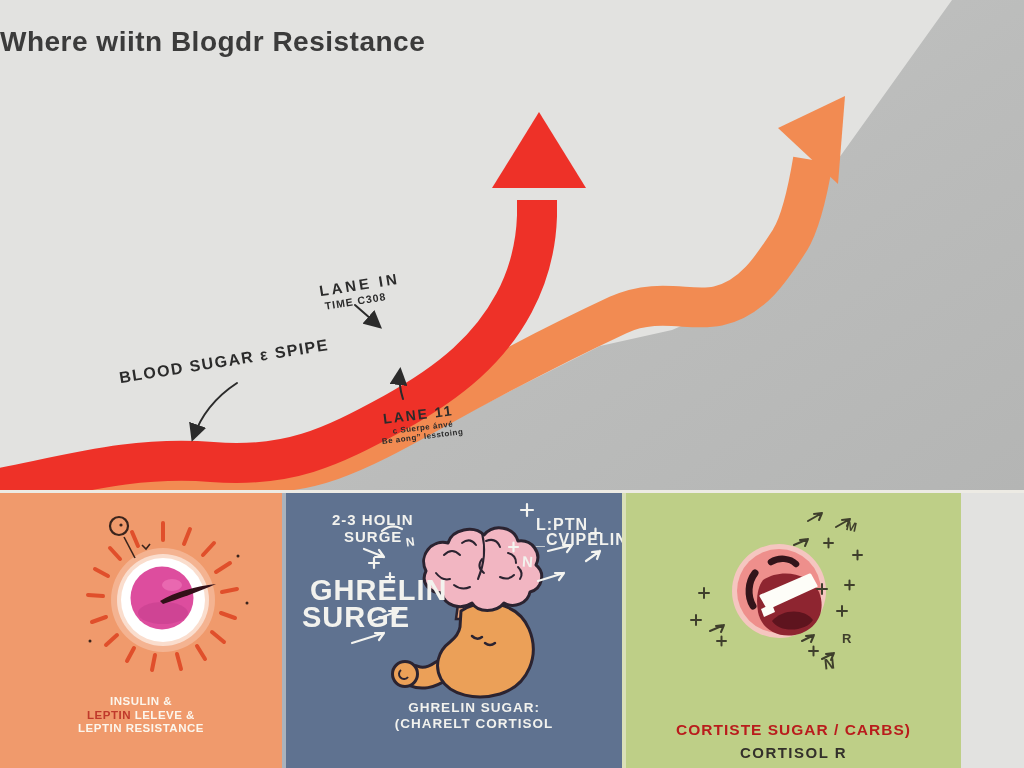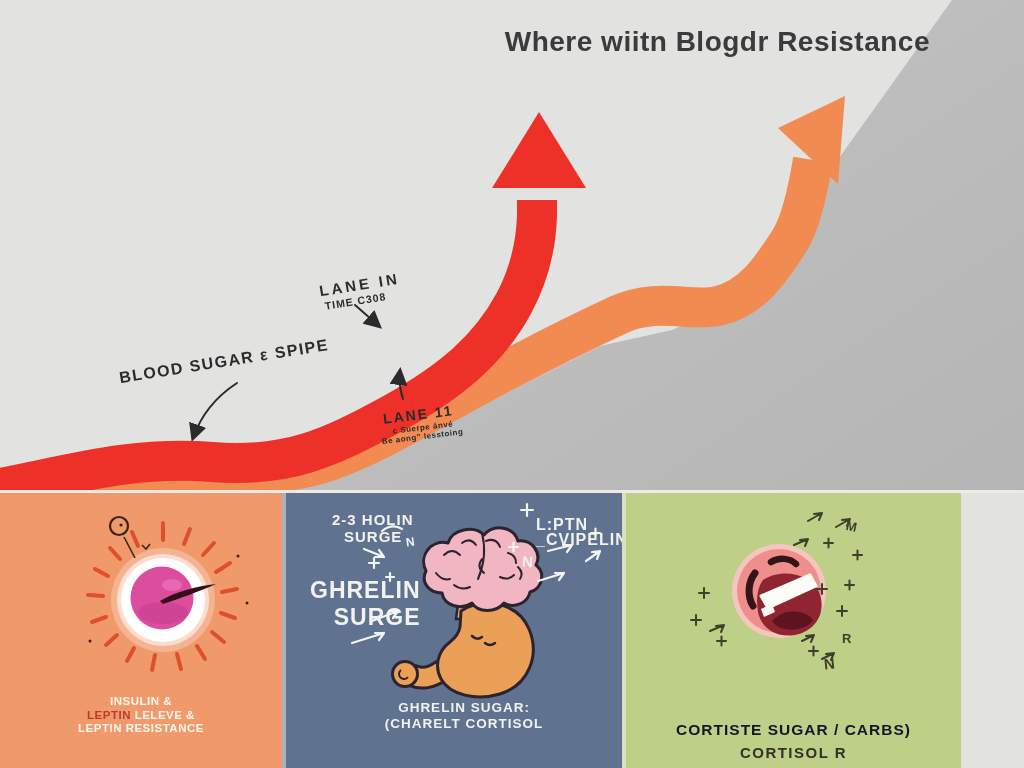--- a/index.html
+++ b/index.html
@@ -4,21 +4,21 @@
 <style>
   html,body{margin:0;padding:0;background:#888;}
   #stage{
     position:relative;width:1024px;height:768px;overflow:hidden;
     font-family:"Liberation Sans","DejaVu Sans",sans-serif;
     background:var(--bg-light,#E2E2E0);
   }
   
   #trend-svg{position:absolute;left:0;top:0;}
   .page-title{
-    position:absolute;left:0;top:26px;width:930px;text-align:right;
+    position:absolute;left:0;top:26px;width:930px;text-align:left;
     font-size:28px;font-weight:800;letter-spacing:.5px;color:#3B3B3B;z-index:6;
   }
   .anno{position:absolute;z-index:5;color:var(--ink,#2B2B2B);font-weight:800;}
   .anno-blood{left:118px;top:352px;width:220px;transform:rotate(-9deg);
     font-size:16px;letter-spacing:1.5px;}
   .anno-lanein{left:320px;top:276px;transform:rotate(-9deg);}
   .anno-lanein .l1{font-size:15px;letter-spacing:3px;}
   .anno-lanein .l2{font-size:10.5px;letter-spacing:1px;margin-top:1px;margin-left:3px;}
   .anno-lane11{left:384px;top:406px;transform:rotate(-7deg);}
   .anno-lane11 .l1{font-size:14px;letter-spacing:2px;}
@@ -30,28 +30,28 @@
   .panel{position:relative;height:100%;box-sizing:border-box;overflow:hidden;}
   .panel svg{position:absolute;left:0;top:0;}
   .panel1{width:282px;background:var(--panel1-bg,#F09A6C);}
   .panel2{width:340px;background:var(--panel2-bg,#5F7290);
     border-left:4px solid rgba(245,242,232,.5);}
   .panel3{width:339px;background:var(--panel3-bg,#BECF87);
     border-left:4px solid rgba(245,242,232,.5);}
   .caption{position:absolute;left:0;width:100%;text-align:center;font-weight:800;z-index:4;}
   .p1-caption{top:202px;font-size:11.5px;line-height:13.5px;letter-spacing:.5px;color:#FCF6EC;}
   .p1-caption .red-word{color:#C0392B;}
-  .p2-caption{top:207px;font-size:13.5px;line-height:16px;letter-spacing:1px;color:#F2F2EE;padding-left:30px;width:calc(100% - 40px);}
+  .p2-caption{top:207px;font-size:13.5px;line-height:16px;letter-spacing:1px;color:#F2F2EE;padding-left:40px;width:calc(100% - 40px);}
   .p3-caption-1{top:210px;font-size:15px;letter-spacing:1.5px;color:#33302B;margin-top:41px;}
-  .p3-caption-2{top:228px;font-size:15.5px;letter-spacing:1px;color:#0f172a;}
+  .p3-caption-2{top:228px;font-size:15.5px;letter-spacing:1px;color:#b91c1c;}
   .p2-label{position:absolute;color:#F2F2EE;font-weight:800;z-index:4;}
   .p2-hormone{left:46px;top:18px;font-size:15px;line-height:17px;letter-spacing:1px;}
   .p2-hormone .l2{margin-left:12px;}
   .p2-leptin{left:250px;top:24px;font-size:16px;line-height:15px;letter-spacing:1px;}
-  .p2-main{left:24px;top:84px;font-size:23px;line-height:27px;letter-spacing:1px;text-align:right;}
+  .p2-main{left:24px;top:84px;font-size:29px;line-height:27px;letter-spacing:1px;}
   .p2-main .l2{margin-left:-8px;}
   .doodle-letter{position:absolute;font-weight:800;z-index:3;}
   .p2 .doodle-letter{color:#F2F2EE;}
 </style>
 </head>
 <body>
 
 <div id="stage">
 
   <svg id="trend-svg" width="1024" height="490" viewBox="0 0 1024 490">

